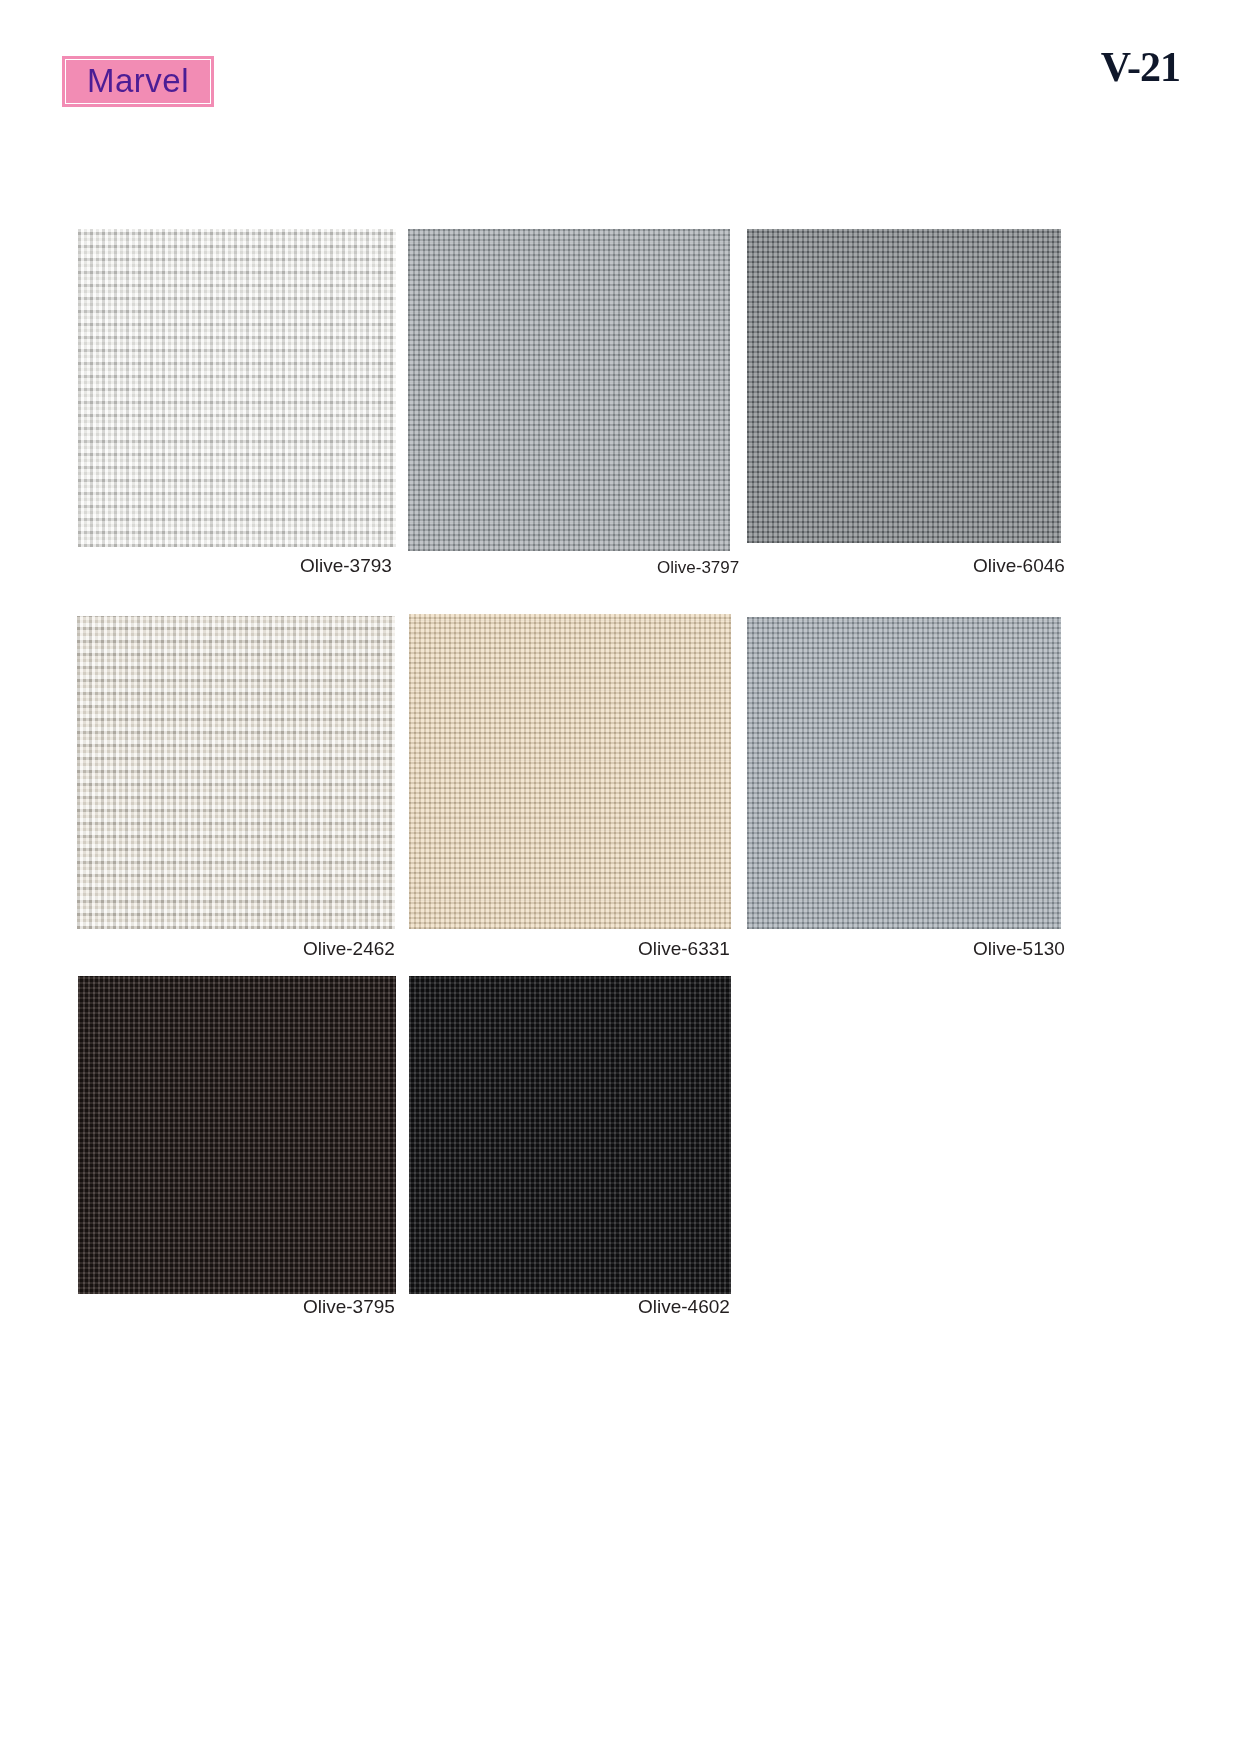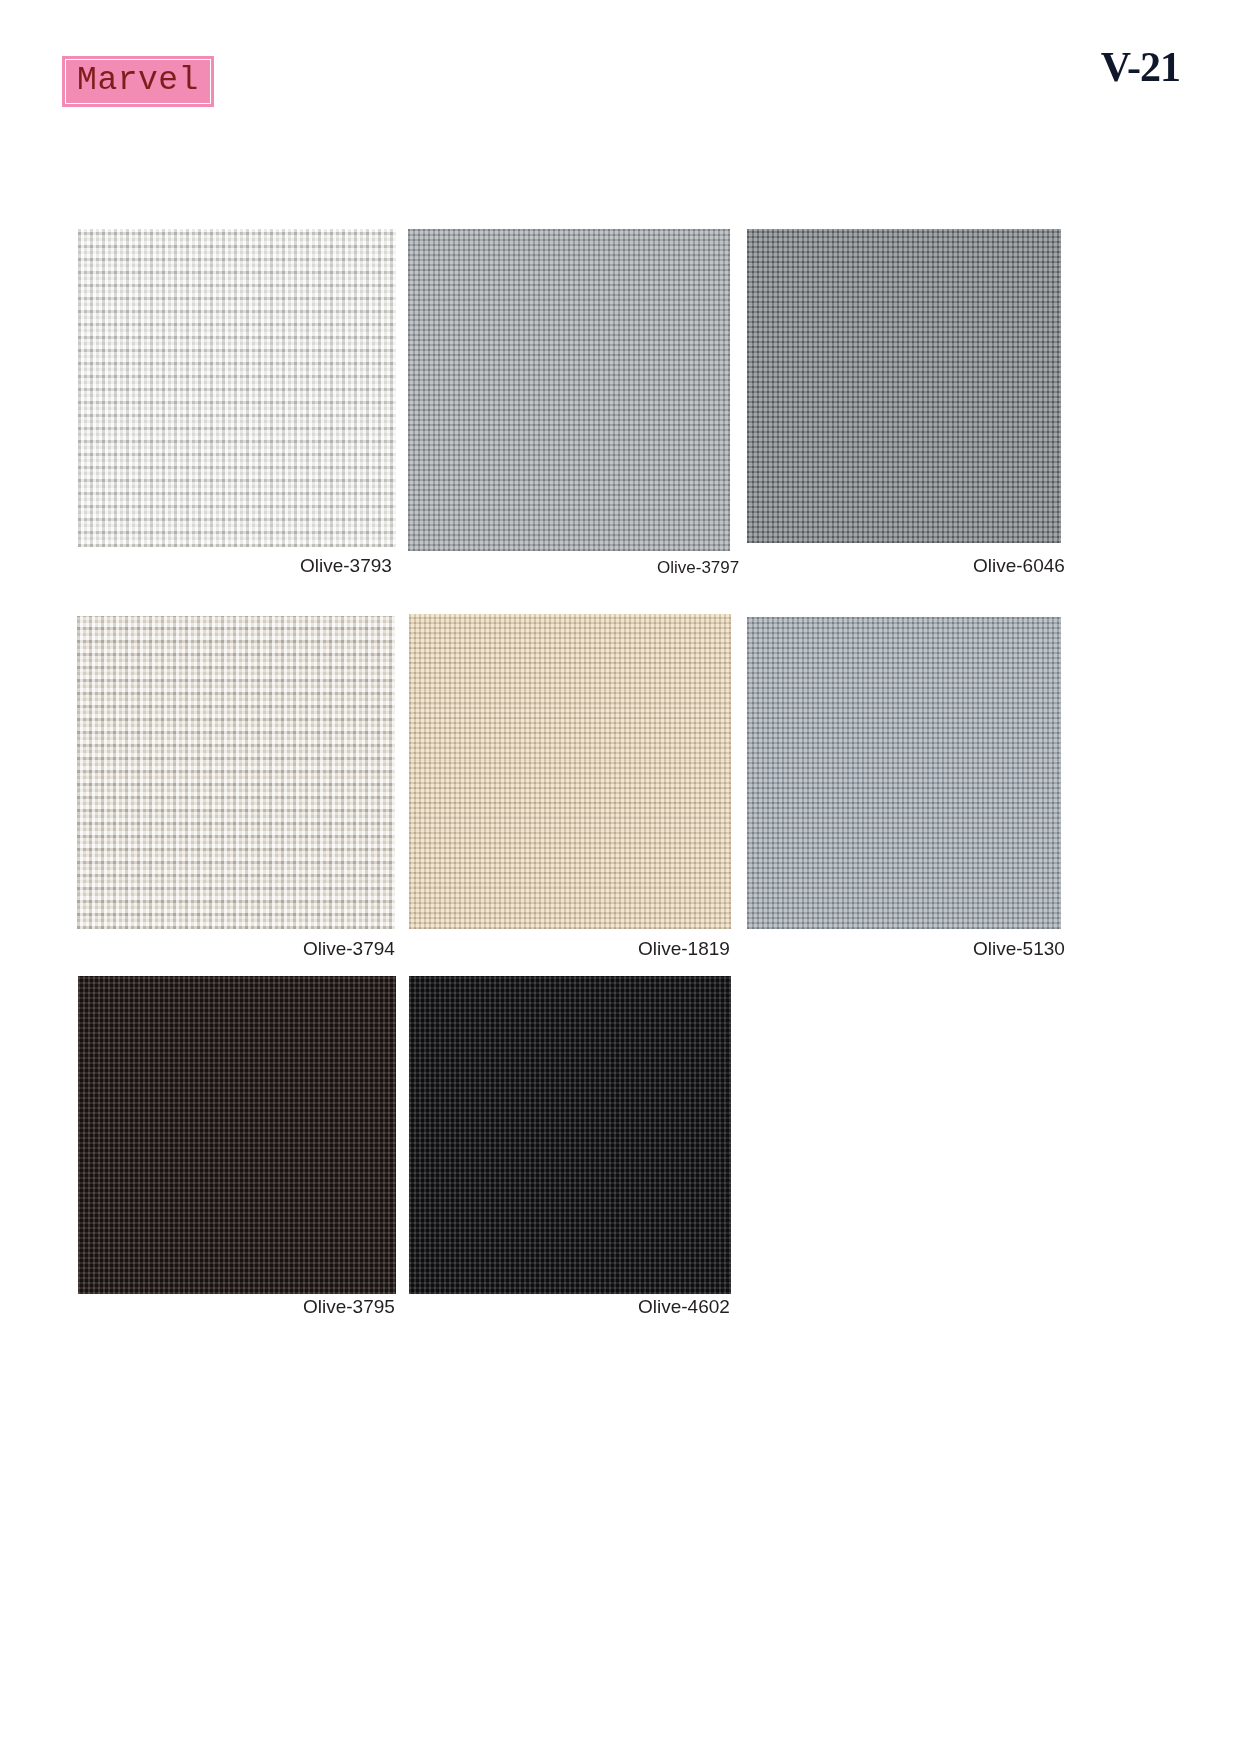--- a/index.html
+++ b/index.html
@@ -37,22 +37,22 @@
   #brand-logo .inner-border {
     width: 100%;
     height: 100%;
     border: 1.5px solid #ffffff;
     box-sizing: border-box;
     display: flex;
     align-items: center;
     justify-content: center;
   }
   #brand-logo .brand-text {
-    color: #7f1d1d;
-    font-family: Liberation Mono, monospace;
+    color: #4c1d95;
+    font-family: Liberation Sans, sans-serif;
     font-size: 33px;
     line-height: 1;
     letter-spacing: 0.5px;
     padding-bottom: 2px;
   }
 
   #collection-code {
     position: absolute;
     right: 61px;
     top: 46px;
@@ -169,25 +169,25 @@
       <div class="swatch-image weave-fine" style="width: 322px; height: 322px; background: rgb(155, 161, 166);"></div>
     </div>
     <div class="swatch-label small" style="left: 641px; top: 558px;">Olive-3797</div>
     <div class="swatch-cell" style="left: 731px; top: 229px; width: 314px; height: 314px;">
       <div class="swatch-image weave-fine" style="width: 314px; height: 314px; background: rgb(109, 114, 118);"></div>
     </div>
     <div class="swatch-label" style="left: 957px; top: 555px;">Olive-6046</div>
     <div class="swatch-cell" style="left: 61px; top: 616px; width: 318px; height: 313px;">
       <div class="swatch-image weave-open" style="width: 318px; height: 313px; background: rgb(236, 230, 218);"></div>
     </div>
-    <div class="swatch-label" style="left: 287px; top: 938px;">Olive-3794</div>
+    <div class="swatch-label" style="left: 287px; top: 938px;">Olive-2462</div>
     <div class="swatch-cell" style="left: 393px; top: 614px; width: 322px; height: 315px;">
       <div class="swatch-image weave-fine" style="width: 322px; height: 315px; background: rgb(236, 215, 182);"></div>
     </div>
-    <div class="swatch-label" style="left: 622px; top: 938px;">Olive-1819</div>
+    <div class="swatch-label" style="left: 622px; top: 938px;">Olive-6331</div>
     <div class="swatch-cell" style="left: 731px; top: 617px; width: 314px; height: 312px;">
       <div class="swatch-image weave-fine" style="width: 314px; height: 312px; background: rgb(154, 163, 171);"></div>
     </div>
     <div class="swatch-label" style="left: 957px; top: 938px;">Olive-5130</div>
     <div class="swatch-cell" style="left: 62px; top: 976px; width: 318px; height: 318px;">
       <div class="swatch-image weave-tight" style="width: 318px; height: 318px; background: rgb(46, 35, 32);"></div>
     </div>
     <div class="swatch-label" style="left: 287px; top: 1296px; text-align: right;">Olive-3795</div>
     <div class="swatch-cell" style="left: 393px; top: 976px; width: 322px; height: 318px;">
       <div class="swatch-image weave-tight" style="width: 322px; height: 318px; background: rgb(26, 26, 28);"></div>

